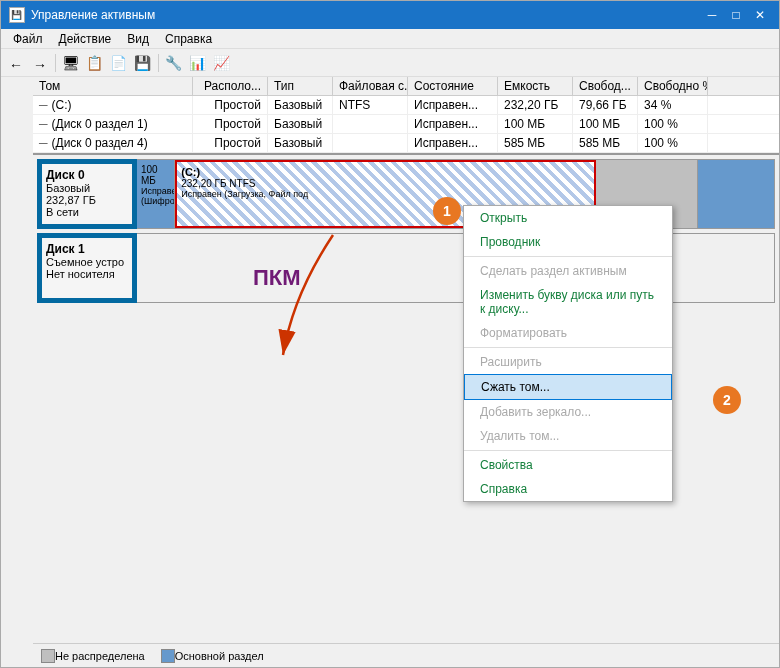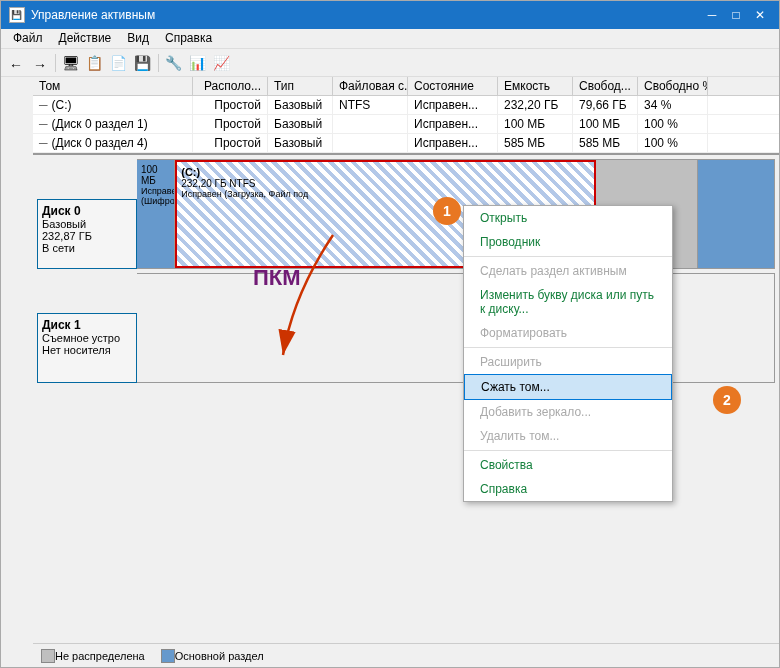--- a/index.html
+++ b/index.html
@@ -6,21 +6,21 @@
     body { font-family: 'Segoe UI', Tahoma, sans-serif; font-size: 12px; background: #fff; width: 780px; height: 668px; overflow: hidden; }
 
     .window { width: 780px; height: 668px; border: 1px solid #aaa; background: #f0f0f0; display: flex; flex-direction: column; }
     .title-bar { background: #1a73c7; color: #fff; height: 28px; display: flex; align-items: center; padding: 0 8px; justify-content: space-between; flex-shrink: 0; }
     .title-bar-left { display: flex; align-items: center; gap: 6px; }
     .title-icon { width: 16px; height: 16px; background: #fff; border: 1px solid #aaa; display: flex; align-items: center; justify-content: center; font-size: 9px; color: #333; }
     .title-text { font-size: 12px; }
     .title-buttons { display: flex; gap: 2px; }
     .title-btn { width: 22px; height: 18px; background: transparent; border: none; color: #fff; cursor: pointer; font-size: 12px; display: flex; align-items: center; justify-content: center; }
 
-    .menu-bar { background: #f0f0f0; height: 20px; display: flex; padding: 0 4px; border-bottom: 1px solid #ddd; flex-shrink: 0; }
+    .menu-bar { background: #f0f0f0; height: 20px; display: flex; align-items: center; padding: 0 4px; border-bottom: 1px solid #ddd; flex-shrink: 0; }
     .menu-item { padding: 2px 8px; cursor: pointer; font-size: 12px; }
 
     .toolbar { background: #f0f0f0; height: 28px; display: flex; align-items: center; padding: 0 4px; border-bottom: 1px solid #ddd; flex-shrink: 0; gap: 2px; }
     .toolbar-btn { width: 22px; height: 22px; border: 1px solid transparent; background: transparent; cursor: pointer; display: flex; align-items: center; justify-content: center; font-size: 14px; }
     .toolbar-sep { width: 1px; height: 18px; background: #ccc; margin: 0 2px; }
 
     .main-area { display: flex; flex-direction: column; flex: 1; overflow: hidden; padding-left: 32px; }
 
     
     .disk-table { flex-shrink: 0; border-bottom: 2px solid #999; }
@@ -36,21 +36,21 @@
     .th-freepct { width: 70px; }
 
     .table-row { display: flex; background: #fff; border-bottom: 1px solid #eee; }
     .td { padding: 2px 6px; border-right: 1px solid #eee; font-size: 12px; white-space: nowrap; overflow: hidden; }
     .td-icon { display: flex; align-items: center; gap: 4px; }
 
     
     .disk-map-area { flex: 1; background: #f0f0f0; overflow: hidden; position: relative; padding: 4px; }
     
     .disk-row { display: flex; align-items: stretch; margin-bottom: 4px; min-height: 70px; }
-    .disk-label { width: 100px; min-height: 70px; border: 1px solid #0369a1; background: #f5f5f5; padding: 4px; font-size: 11px; display: flex; flex-direction: column; justify-content: flex-start; flex-shrink: 0; margin-top: 40px; }
+    .disk-label { width: 100px; min-height: 70px; border: 5px solid #0369a1; background: #f5f5f5; padding: 4px; font-size: 11px; display: flex; flex-direction: column; justify-content: flex-start; flex-shrink: 0; }
     .disk-label strong { font-size: 12px; font-weight: bold; }
     .disk-partitions { flex: 1; display: flex; border: 1px solid #999; border-left: none; min-height: 70px; }
     
     .partition { display: flex; flex-direction: column; justify-content: flex-start; padding: 4px; font-size: 10px; border-right: 1px solid #999; overflow: hidden; position: relative; cursor: pointer; }
     .partition:last-child { border-right: none; }
     .partition.unallocated { background: #bfbfbf; }
     .partition.system { background: #6699cc; }
     .partition.main-selected { background: repeating-linear-gradient(45deg, #fff 0px, #fff 4px, #b3c8e8 4px, #b3c8e8 8px); border: 2px solid #cc0000; }
     .partition.no-media { background: #f0f0f0; }
 

